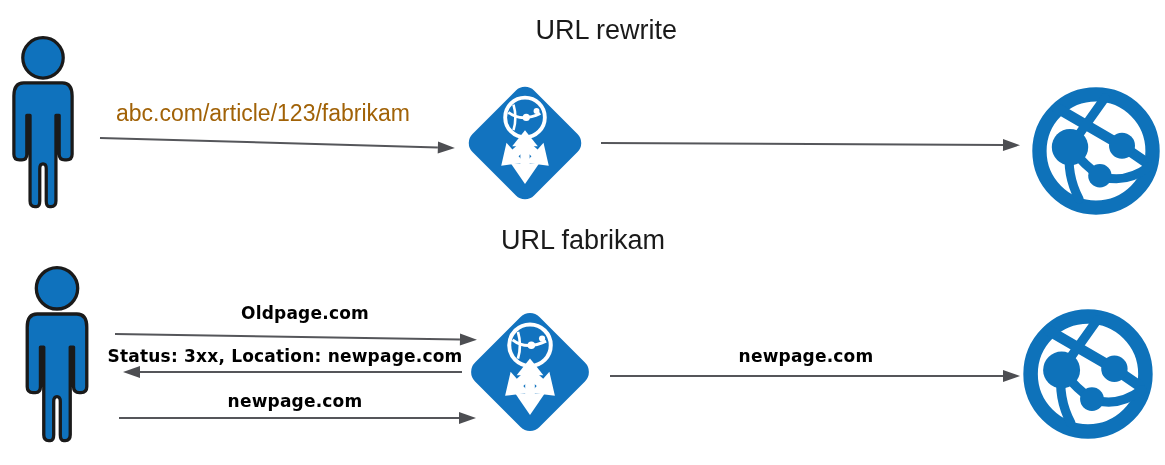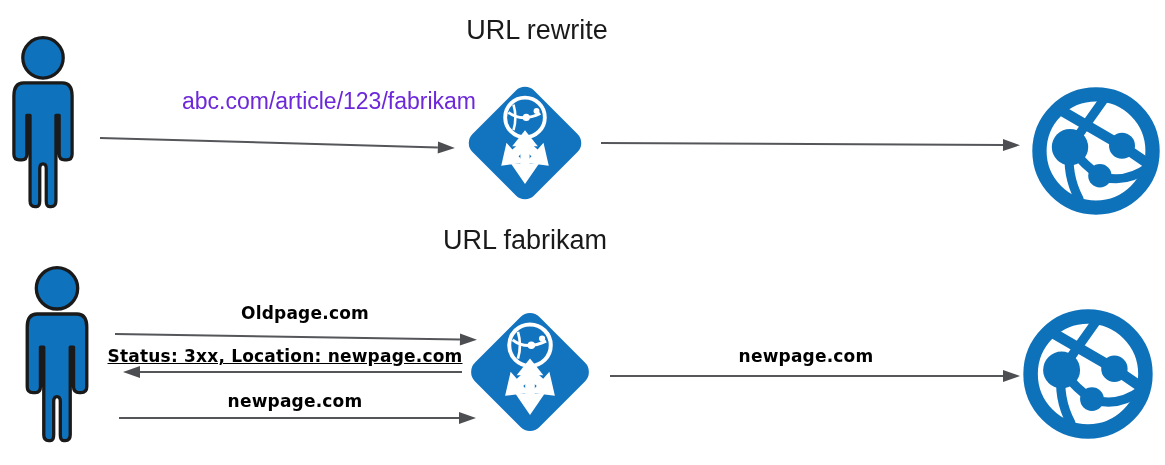--- a/index.html
+++ b/index.html
@@ -10,32 +10,33 @@
     height: 465px;
     background: #ffffff;
     overflow: hidden;
     font-family: "Liberation Sans", sans-serif;
   }
   .abs { position: absolute; }
 
   .section-title {
     position: absolute;
     width: 280px;
-    text-align: center;
+    text-align: right;
     font-size: 27px;
     color: #1a1a1a;
     font-family: "Liberation Sans", sans-serif;
   }
   .url-label {
     position: absolute;
-    text-align: right;
+    text-align: left;
     font-size: 23px;
-    color: #6d28d9;
+    color: #a16207;
     white-space: nowrap;
     font-family: "Liberation Sans", sans-serif;
+    margin-top: 12px;
   }
   .url-label-bold {
     position: absolute;
     text-align: center;
     font-size: 17px;
     font-weight: 700;
     color: #000000;
     letter-spacing: 0.2px;
     white-space: nowrap;
     font-family: "DejaVu Sans", sans-serif;
@@ -141,21 +142,21 @@
                L 70 98 L 66 98 L 66 204 Q 66 211 60 211 L 58 211 Q 54 211 54 204 L 54 164
                Q 54 158 50 158 Q 46 158 46 164 L 46 204 Q 46 211 42 211 L 40 211 Q 34 211 34 204
                L 34 98 L 30 98 L 30 146 Q 30 153 24 153 L 21 153 Q 14 153 14 146 L 14 74
                Q 14 58 26 58 Z" fill="#0F72BD" stroke="#1a1a1a" stroke-width="4" stroke-linejoin="round"></path>
     </svg>
   </div>
 
   <div class="url-label-bold" style="left:185px; top:303px; width:240px;">Oldpage.com</div>
   <div class="arrow right" style="left:115px; top:333px; width:345px; transform:rotate(0.9deg);"></div>
 
-  <div class="url-label-bold" style="left:85px; top:346px; width:400px;text-decoration:underline;">Status: 3xx, Location: newpage.com</div>
+  <div class="url-label-bold" style="left:85px; top:346px; width:400px;">Status: 3xx, Location: newpage.com</div>
   <div class="arrow left" style="left:140px; top:371px; width:322px;"></div>
 
   <div class="url-label-bold" style="left:175px; top:391px; width:240px;">newpage.com</div>
   <div class="arrow right" style="left:119px; top:417px; width:340px;"></div>
 
   <div class="abs" style="left:463px; top:305px;">
     <svg width="134" height="134" viewBox="0 0 100 100">
       <rect x="16" y="16" width="68" height="68" rx="10" transform="rotate(45 50 50)" fill="#1273BF"></rect>
       <circle cx="50" cy="30" r="15.5" fill="none" stroke="#ffffff" stroke-width="3"></circle>
       <path d="M37 26 Q47 34 62 27" stroke="#ffffff" stroke-width="2.2" fill="none"></path>

